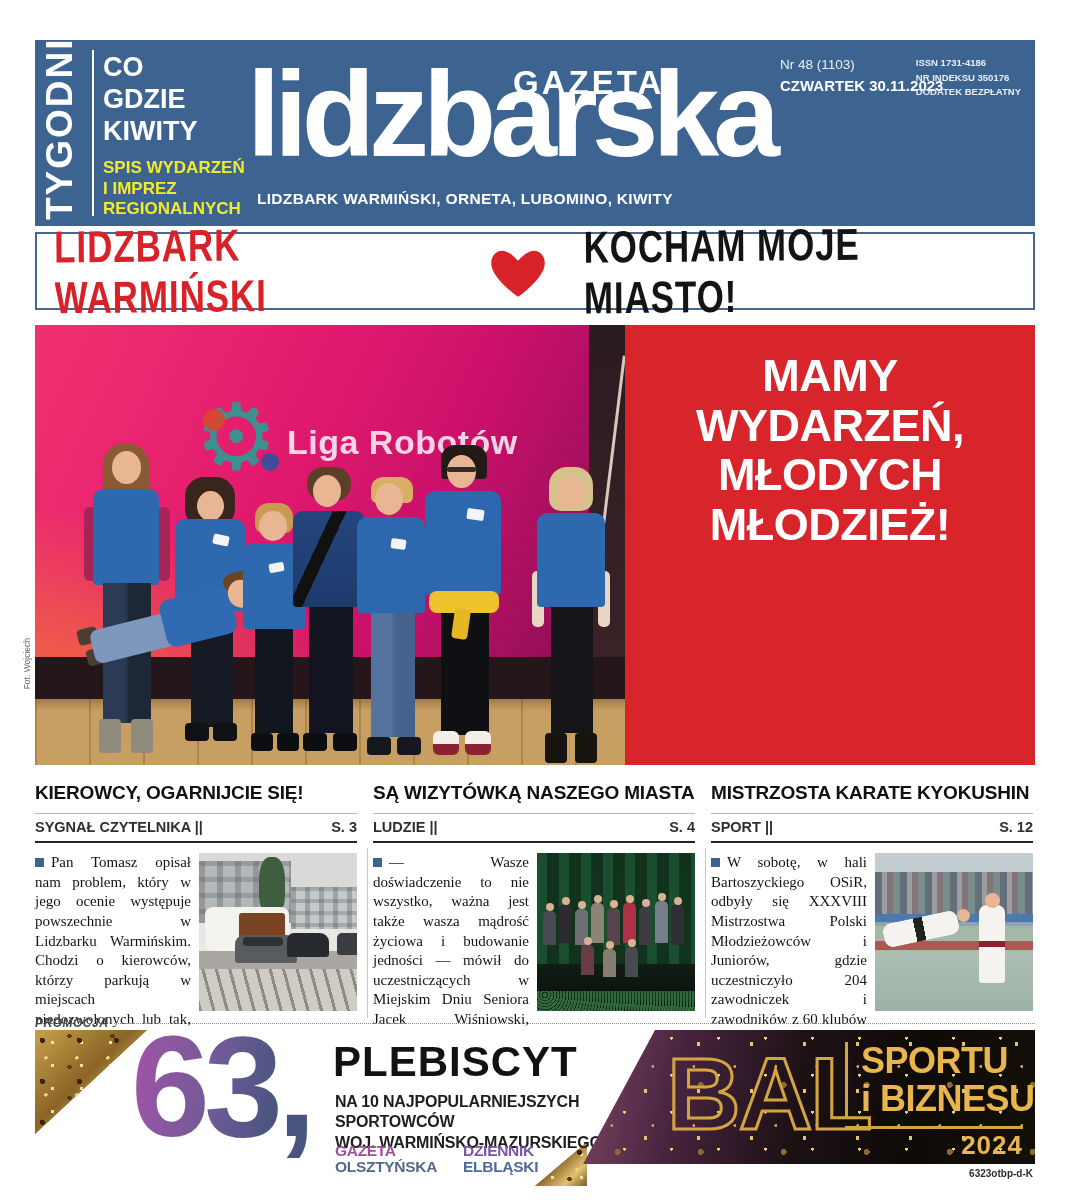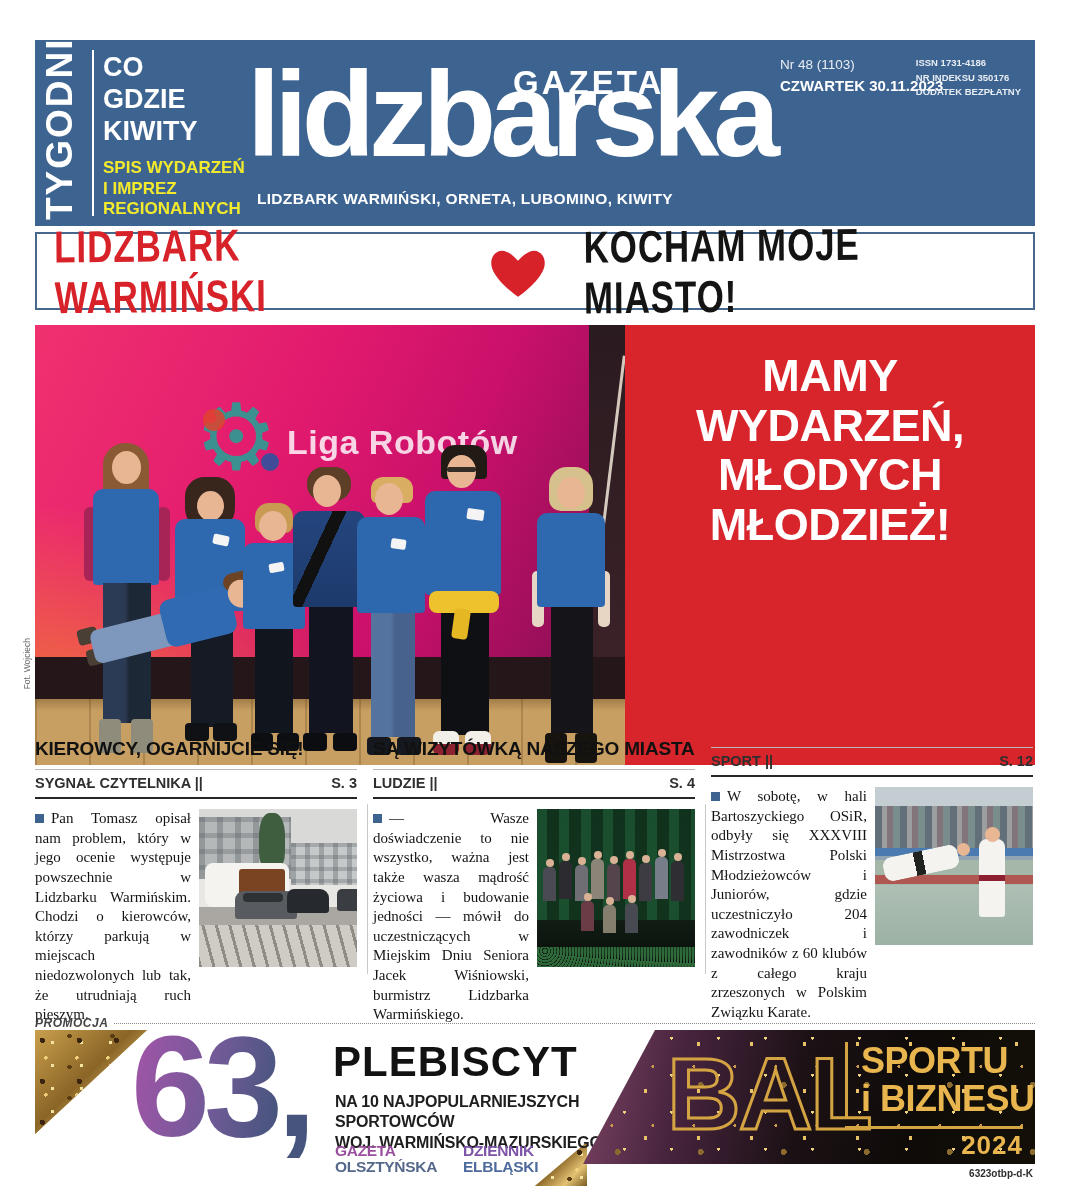--- a/index.html
+++ b/index.html
@@ -49,21 +49,21 @@
   .skin{background:#e9b694;border-radius:50%;}
   .badge{background:#f4f4f4;border-radius:2px;}
   .redbox{left:625px;top:325px;width:410px;height:440px;background:#d8252b;color:#fff;
           padding:26px 17px 0;box-sizing:border-box;text-align:center;}
   .redbox h1{margin:0;font-size:45px;line-height:1.1;font-weight:800;letter-spacing:-.5px;}
   .redbox h1 span{display:block;}
   .red-summary{margin-top:26px;font-size:17.5px;line-height:1.34;font-weight:600;letter-spacing:-.2px;}
   .red-summary b{font-weight:800;}
 
   
-  .teasers{left:35px;top:738px;width:1000px;height:240px;}
+  .teasers{left:35px;top:782px;width:1000px;height:240px;}
   .teaser{top:0;width:322px;}
   .teaser h2{margin:0;font-size:19px;font-weight:800;color:#111;letter-spacing:-.2px;white-space:nowrap;}
   .t-rule{border-top:1px solid #b9b9b9;margin-top:9px;}
   .t-secrow{display:flex;justify-content:space-between;padding:5px 0 6px;border-bottom:2px solid #262626;
             font-size:14.5px;font-weight:800;color:#2f2f2f;}
   .t-body{display:flex;gap:8px;margin-top:10px;}
   .t-text{width:164px;font-family:"Liberation Serif","DejaVu Serif",serif;font-size:15px;line-height:1.31;
           color:#141414;text-align:justify;}
   .bullet{display:inline-block;width:9px;height:9px;background:#3d6491;margin-right:7px;}
   .thumb{width:158px;height:158px;position:relative;overflow:hidden;flex:0 0 auto;}
@@ -342,20 +342,21 @@
         <div class="cp" style="left:134px;top:52px;height:40px;background:#2e2e33;"></div>
         <div class="cp" style="left:44px;top:92px;height:30px;background:#6a3d46;"></div>
         <div class="cp" style="left:66px;top:96px;height:28px;background:#857d6e;"></div>
         <div class="cp" style="left:88px;top:94px;height:30px;background:#474a50;"></div>
         <div class="floor"></div>
       </div>
     </div>
   </div>
 
   <div class="abs teaser" style="left:676px;">
+    <h2>MISTRZOSTA KARATE KYOKUSHIN</h2>
     <div class="t-rule"></div>
     <div class="t-secrow">
       <span>SPORT ||</span>
       <span>S. 12</span>
     </div>
     <div class="t-body">
       <div class="t-text"><span class="bullet"></span><span>W sobotę, w hali Bartoszyckiego OSiR, odbyły się XXXVIII Mistrzostwa Polski Młodzieżowców i Juniorów, gdzie uczestniczyło 204 zawodniczek i zawodników z 60 klubów z całego kraju zrzeszonych w Polskim Związku Karate.</span></div>
       <div class="thumb t3">
         <div class="crowd"></div>
         <div class="rail"></div>

